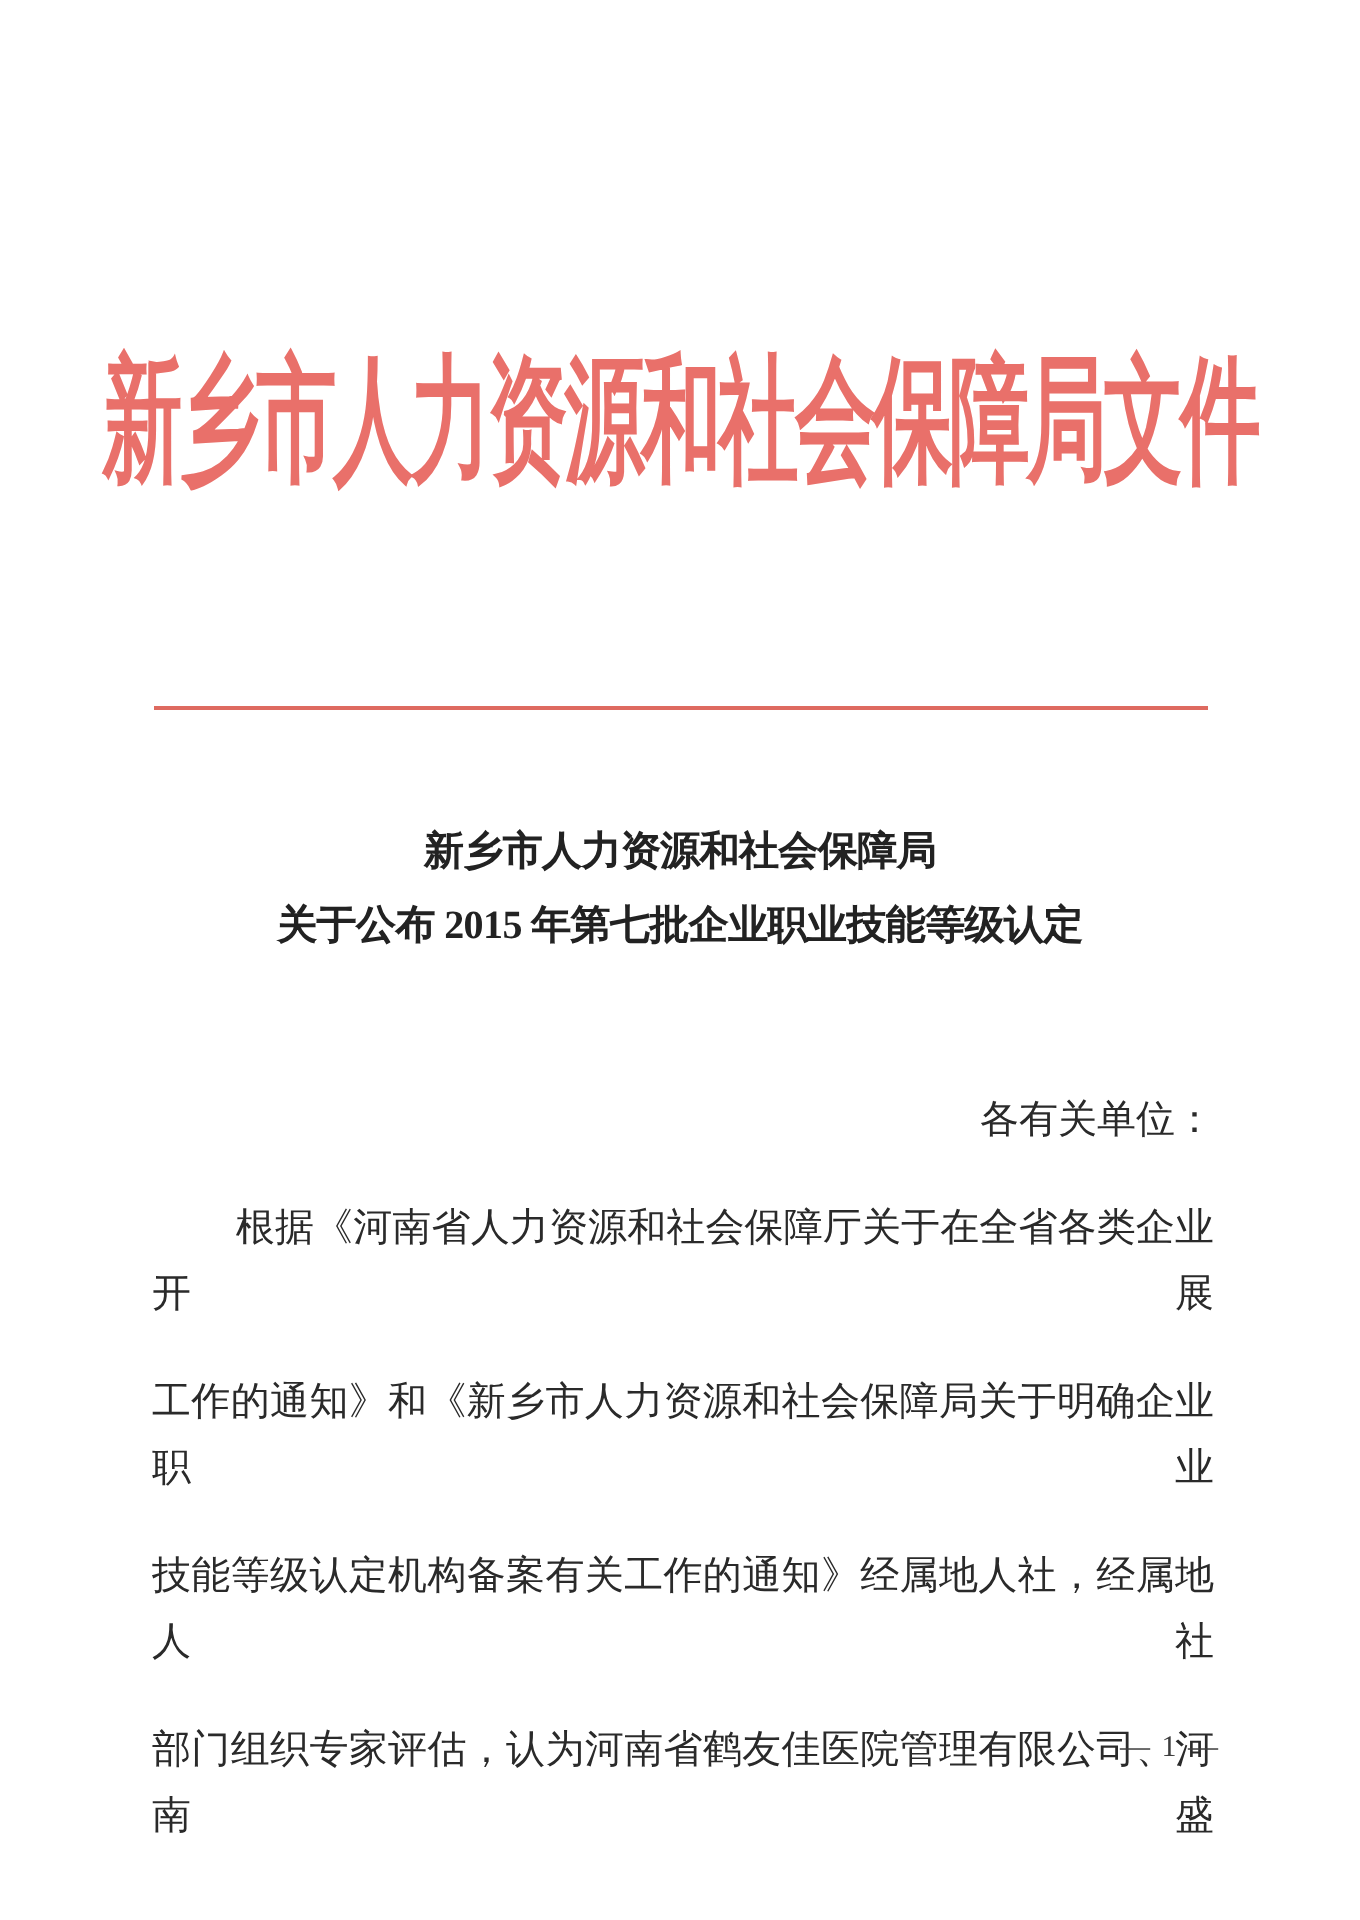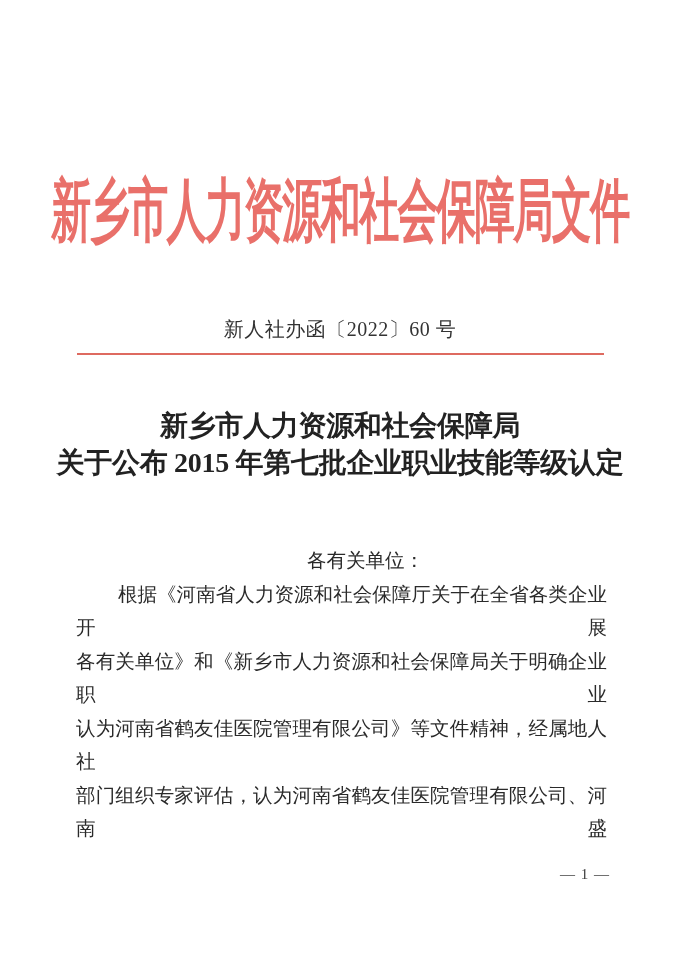--- a/index.html
+++ b/index.html
@@ -57,43 +57,44 @@
     height: 2px;
     background: var(--rule_red, #de6a60);
   }
   
   .doc-title {
     position: absolute;
     top: 408px;
     left: 0;
     right: 0;
     text-align: center;
-    font-size: 28px;
+    font-size: 20px;
     font-weight: bold;
     line-height: 36.5px;
     letter-spacing: -0.3px;
     color: var(--text_black, #222222);
   }
   
   .body-text {
     position: absolute;
     top: 544px;
     left: 76px;
     width: 531px;
     font-size: 19.5px;
     line-height: 33.5px;
     color: #2a2a2a;
   }
   .salutation {
-    text-align: center;
+    text-align: right;
     margin-left: 48px;
   }
   .para-line {
     text-align: justify;
     text-align-last: justify;
+    margin-top: 20px;
   }
   .para-line.first-line {
     text-indent: 2.15em;
   }
   
   .page-number {
     position: absolute;
     top: 866px;
     right: 70px;
     font-size: 15px;
@@ -103,33 +104,32 @@
 </style>
 </head>
 <body>
 
 <div class="page">
 
   <div class="banner-wrap">
     <div class="banner-text">新乡市人力资源和社会保障局文件</div>
   </div>
 
-  <div class="doc-number">新人社办函〔2022〕60 号</div>
 
   <div class="red-rule"></div>
 
   <div class="doc-title">
     <div>新乡市人力资源和社会保障局</div>
     <div>关于公布 2015 年第七批企业职业技能等级认定</div>
   </div>
 
   <div class="body-text">
     <div class="salutation">各有关单位：</div>
     <div class="para-line first-line">根据《河南省人力资源和社会保障厅关于在全省各类企业开展</div>
-    <div class="para-line">各有关单位》和《新乡市人力资源和社会保障局关于明确企业职业</div>
-    <div class="para-line">认为河南省鹤友佳医院管理有限公司》等文件精神，经属地人社</div>
+    <div class="para-line">工作的通知》和《新乡市人力资源和社会保障局关于明确企业职业</div>
+    <div class="para-line">技能等级认定机构备案有关工作的通知》经属地人社，经属地人社</div>
     <div class="para-line">部门组织专家评估，认为河南省鹤友佳医院管理有限公司、河南盛</div>
 
   </div>
 
   <div class="page-number">— 1 —</div>
 
 </div>
 
 </body></html>

